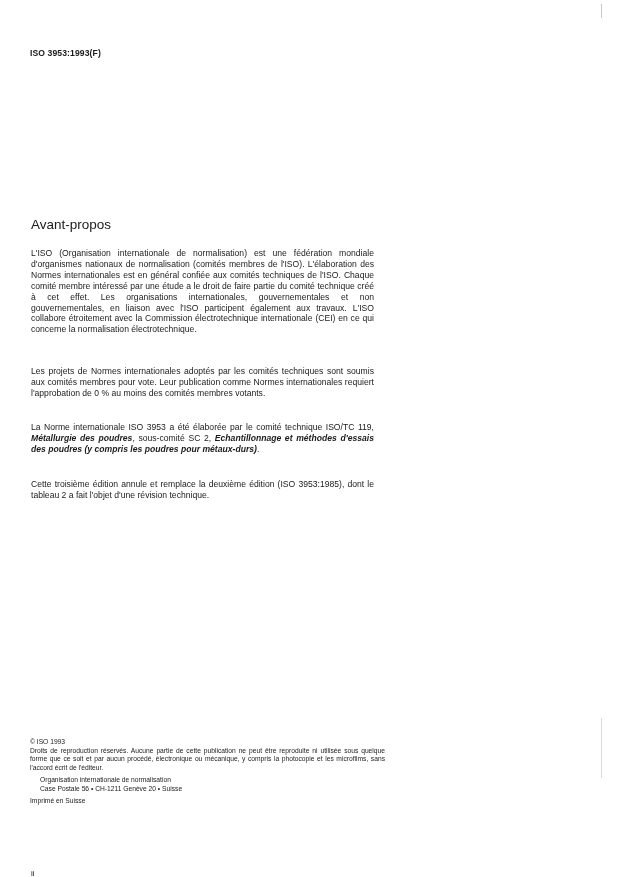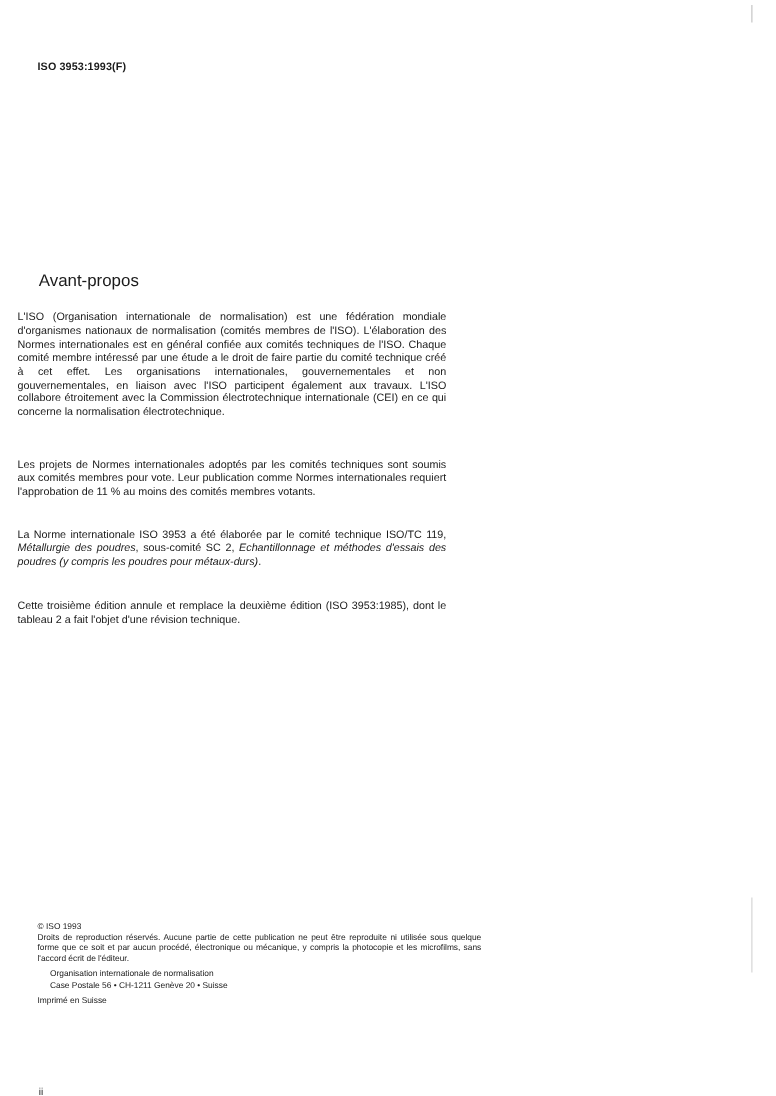--- a/index.html
+++ b/index.html
@@ -26,32 +26,32 @@
     .title {
       position: absolute;
       left: 31px;
       top: 217px;
       font-size: 13.5px;
       font-weight: normal;
       margin: 0;
     }
     .body-text {
       position: absolute;
-      left: 14px;
+      left: 31px;
       width: 343px;
       font-size: 8.6px;
       line-height: 10.9px;
       text-align: justify;
       margin: 0;
     }
     .p1 { top: 248px; }
     .p2 { top: 366px; }
     .p3 { top: 422px; }
     .p4 { top: 479px; }
-    .body-text em { font-style: italic; }
+    .body-text em { font-style: italic; font-weight: bold; }
     .footer {
       position: absolute;
       left: 30px;
       top: 738px;
       width: 355px;
       font-size: 6.7px;
       line-height: 8.6px;
     }
     .footer .copyright { margin: 0; }
     .footer .rights { margin: 0; text-align: justify; }
@@ -75,21 +75,21 @@
   </style>
 </head>
 <body>
 
 <div class="doc-id">ISO 3953:1993(F)</div>
 
 <h2 class="title">Avant-propos</h2>
 
 <p class="body-text p1">L'ISO (Organisation internationale de normalisation) est une fédération mondiale d'organismes nationaux de normalisation (comités membres de l'ISO). L'élaboration des Normes internationales est en général confiée aux comités techniques de l'ISO. Chaque comité membre intéressé par une étude a le droit de faire partie du comité technique créé à cet effet. Les organisations internationales, gouvernementales et non gouvernementales, en liaison avec l'ISO participent également aux travaux. L'ISO collabore étroitement avec la Commission électrotechnique internationale (CEI) en ce qui concerne la normalisation électrotechnique.</p>
 
-<p class="body-text p2">Les projets de Normes internationales adoptés par les comités techniques sont soumis aux comités membres pour vote. Leur publication comme Normes internationales requiert l'approbation de 11 % au moins des comités membres votants.</p>
+<p class="body-text p2">Les projets de Normes internationales adoptés par les comités techniques sont soumis aux comités membres pour vote. Leur publication comme Normes internationales requiert l'approbation de 0 % au moins des comités membres votants.</p>
 
 <p class="body-text p3"><span>La Norme internationale ISO 3953 a été élaborée par le comité technique ISO/TC 119, </span><em>Métallurgie des poudres</em><span>, sous-comité SC 2, </span><em>Echantillonnage et méthodes d'essais des poudres (y compris les poudres pour métaux-durs)</em><span>.</span></p>
 
 <p class="body-text p4">Cette troisième édition annule et remplace la deuxième édition (ISO 3953:1985), dont le tableau 2 a fait l'objet d'une révision technique.</p>
 
 <div class="footer">
   <p class="copyright">©  ISO  1993</p>
   <p class="rights">Droits de reproduction réservés. Aucune partie de cette publication ne peut être reproduite ni utilisée sous quelque forme que ce soit et par aucun procédé, électronique ou mécanique, y compris la photocopie et les microfilms, sans l'accord écrit de l'éditeur.</p>
   <div class="address">
     <div>Organisation internationale de normalisation</div>

